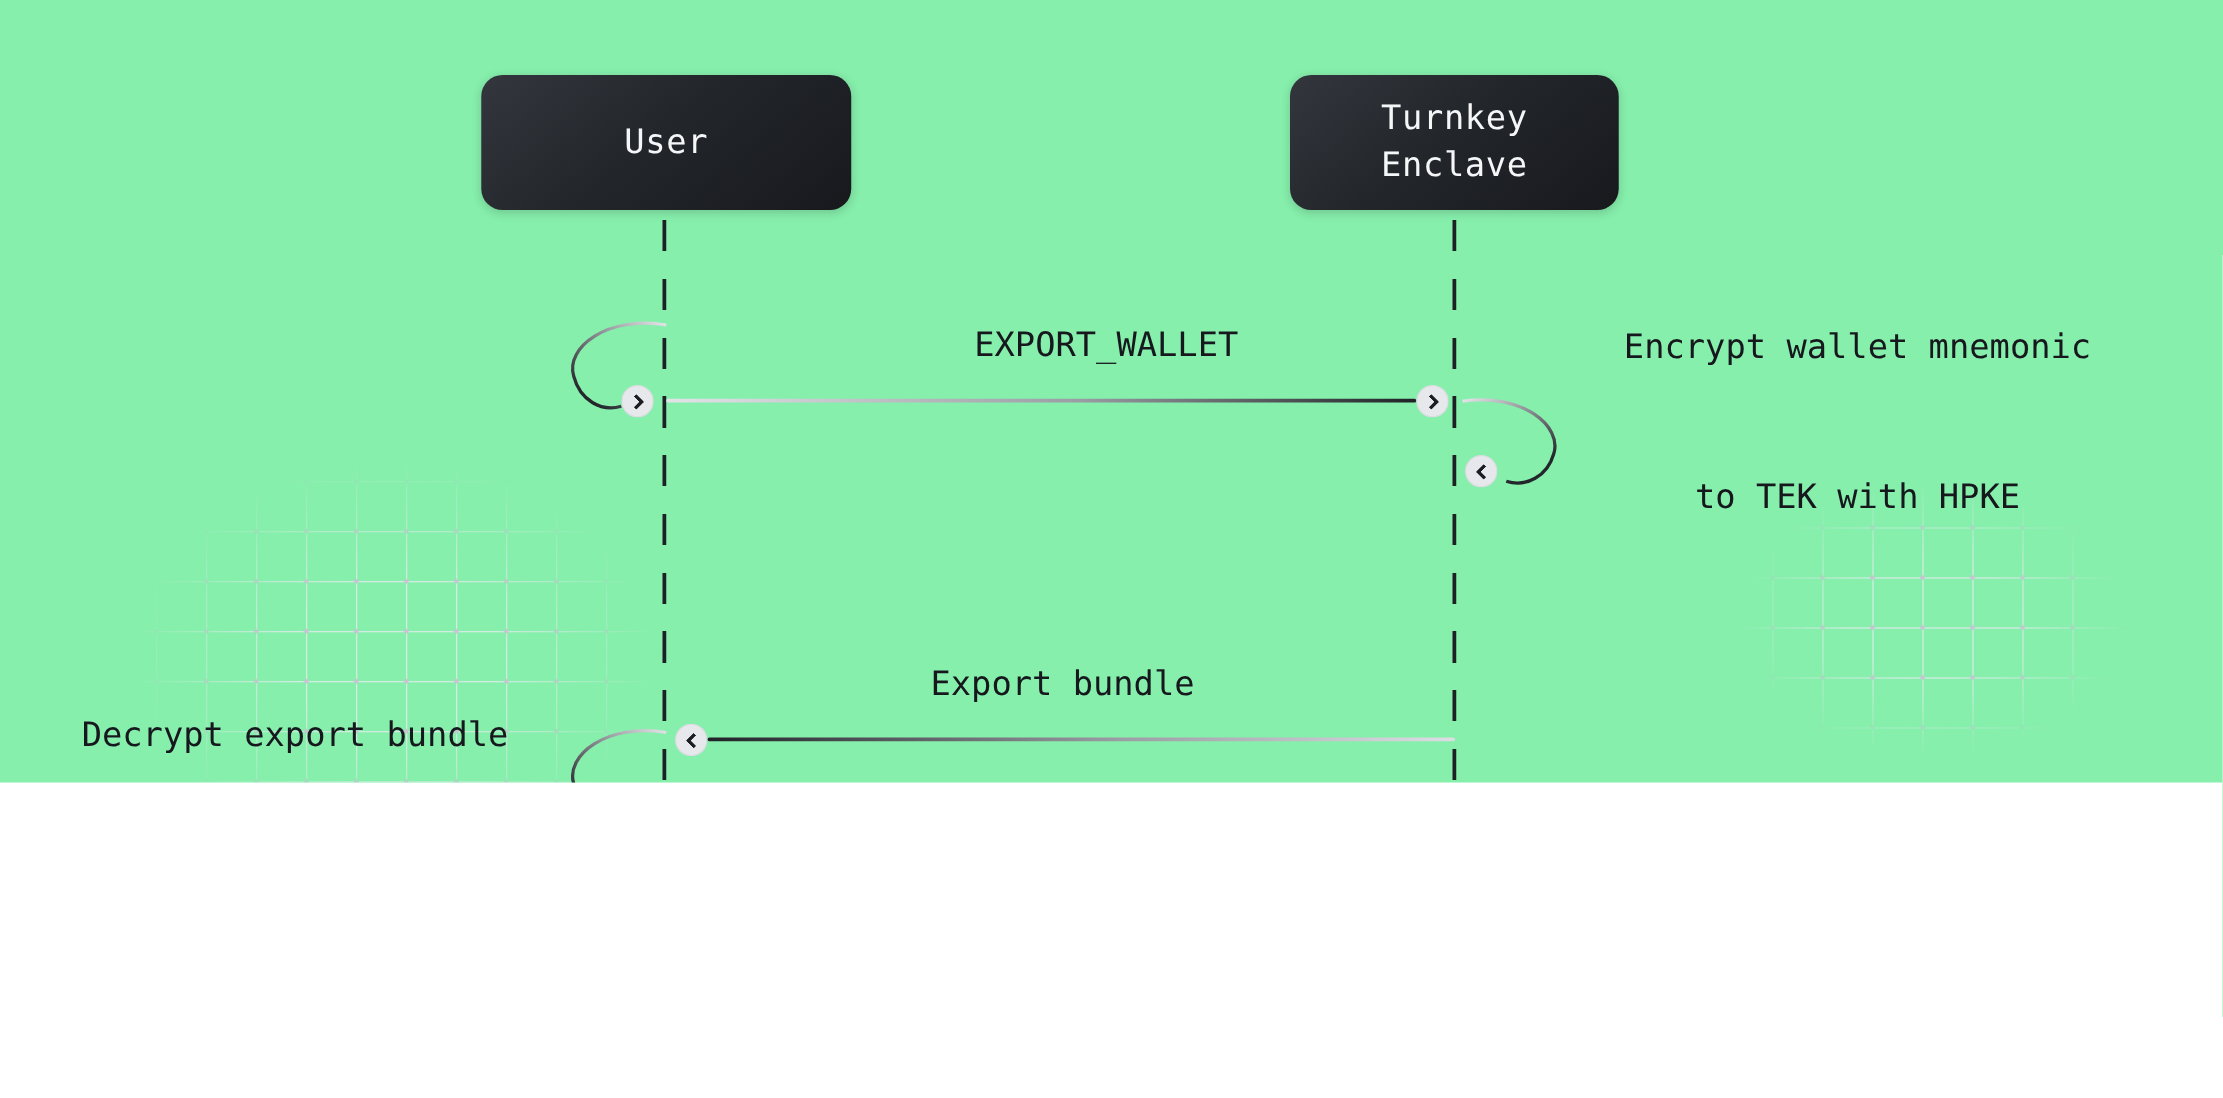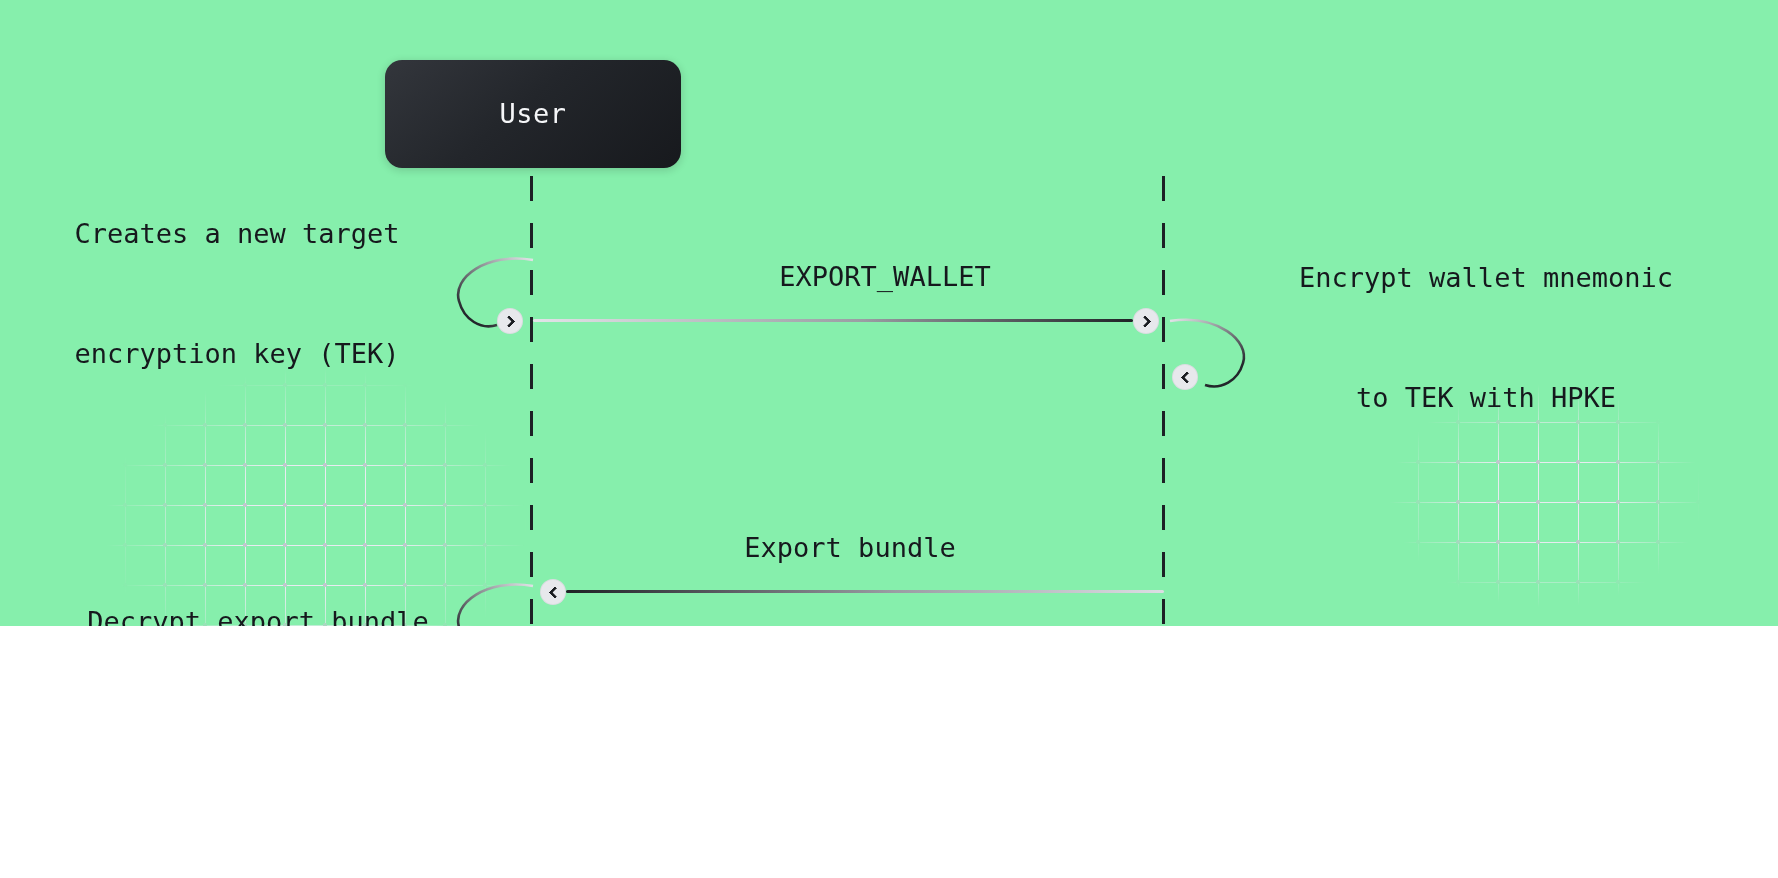--- a/index.html
+++ b/index.html
@@ -67,21 +67,21 @@
   
   .msg-label, .note {
     position:absolute; transform:translate(-50%,-50%);
     color:#16181d; font-size:27px; line-height:40px;
     text-align:center; white-space:pre;
   }
   .msg-label-1 { left:849px; top:277px;margin-left:36px; }
   .msg-label-2 { left:850px; top:548px; }
   .note-1 { left:237px; top:294px; }
   .note-2 { left:1486px; top:338px; }
-  .note-3 { left:236px; top:622px;margin-left:22px; }
+  .note-3 { left:236px; top:589px; }
 
   
   .arrow-circle {
     position:absolute; width:26px; height:26px; border-radius:50%;
     background:#e7e8ec; border:1px solid rgba(25,28,33,0.05);
     display:flex; align-items:center; justify-content:center; z-index:3;
   }
   .chev {
     width:9px; height:9px;
     border-top:3px solid #1b1d22; border-right:3px solid #1b1d22;
@@ -144,28 +144,28 @@
   <div class="arrow-circle ac-msg2">
     <span class="chev chev-left"></span>
   </div>
   <div class="arrow-circle ac-loop2">
     <span class="chev chev-right"></span>
   </div>
 
   <div class="actor-box actor-user">
     <span>User</span>
   </div>
+  <div class="actor-box actor-enclave">
+    <span>Turnkey</span>
+    <span>Enclave</span>
+  </div>
 
   <div class="msg-label msg-label-1">EXPORT_WALLET</div>
   <div class="msg-label msg-label-2">Export bundle</div>
 
-  <div class="note note-1">
-    <div>Creates a new target</div>
-    <div>encryption key (TEK)</div>
-  </div>
   <div class="note note-2">
     <div>Encrypt wallet mnemonic</div>
     <div>to TEK with HPKE</div>
   </div>
   <div class="note note-3">
     <div>Decrypt export bundle</div>
   </div>
 
 </div>
 

